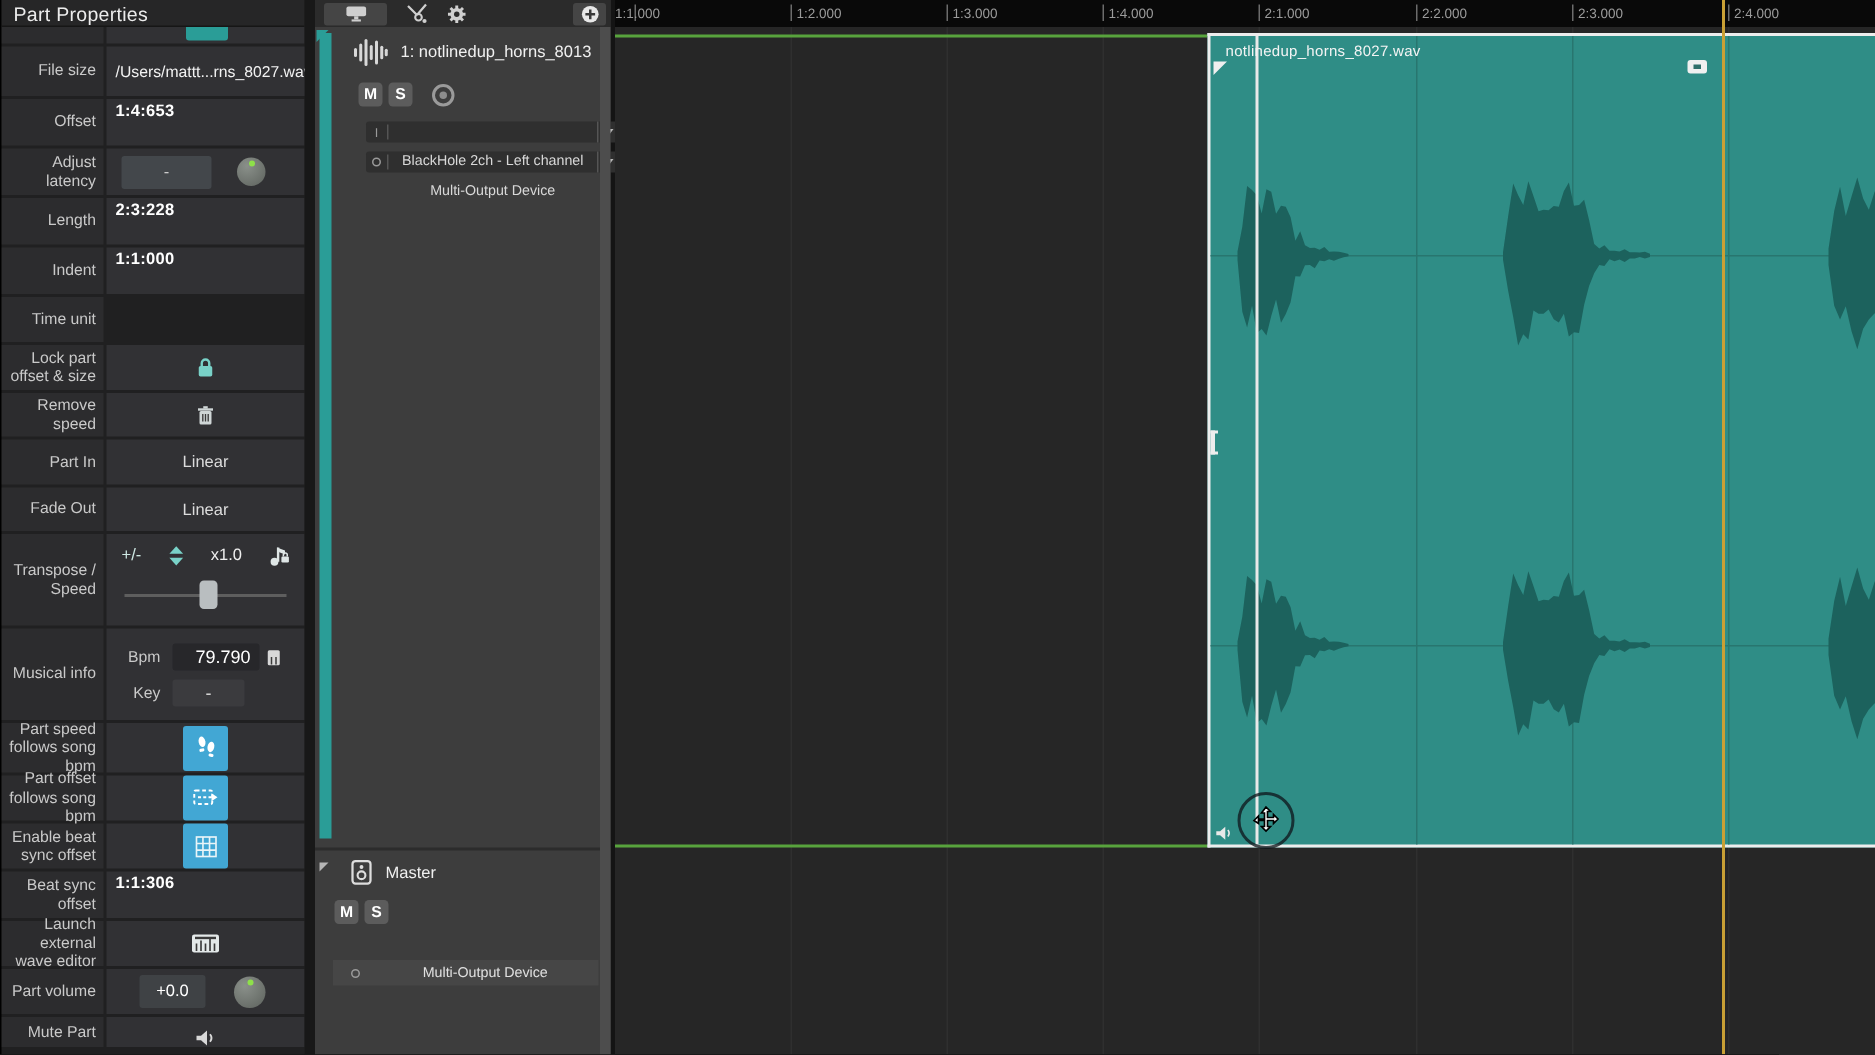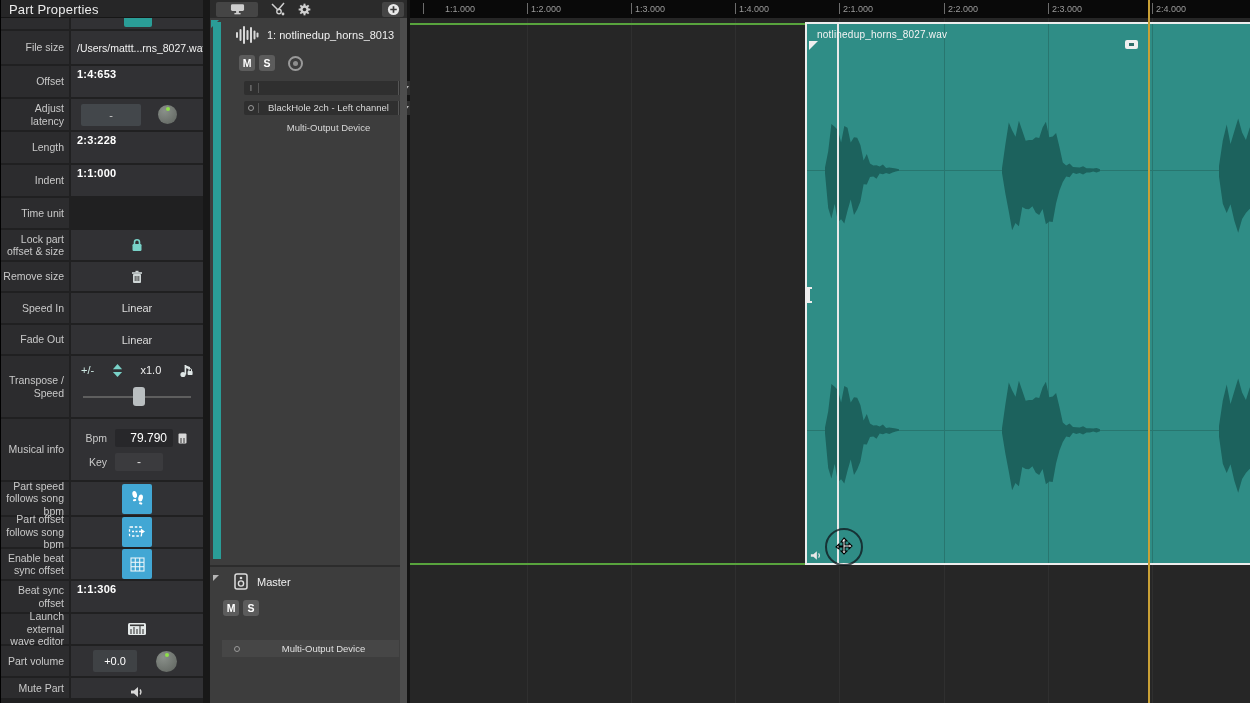--- a/index.html
+++ b/index.html
@@ -149,37 +149,37 @@
       <div class="plabel">Lock part offset &amp; size</div>
       <div class="pvalue">
         <svg width="12" height="14" viewBox="0 0 12 14">
             <rect x="1.5" y="6" width="9" height="7" rx="1.2" fill="#79d2c8"></rect>
             <path d="M3.5 6V4.2a2.5 2.5 0 015 0V6" fill="none" stroke="#79d2c8" stroke-width="1.6"></path>
           </svg>
       </div>
     </div>
 
     <div class="prow" style="height:29px">
-      <div class="plabel">Remove size</div>
+      <div class="plabel">Remove speed</div>
       <div class="pvalue">
         <svg width="12" height="14" viewBox="0 0 12 14">
             <rect x="2" y="4" width="8" height="9" rx="1" fill="#cfd6d6"></rect>
             <rect x="1" y="2.2" width="10" height="1.6" fill="#cfd6d6"></rect>
             <rect x="4.5" y="0.8" width="3" height="1.6" fill="#cfd6d6"></rect>
             <g stroke="#3a3a3a" stroke-width="0.9">
               <line x1="4.2" y1="6" x2="4.2" y2="11"></line>
               <line x1="6" y1="6" x2="6" y2="11"></line>
               <line x1="7.8" y1="6" x2="7.8" y2="11"></line>
             </g>
           </svg>
       </div>
     </div>
 
     <div class="prow" style="height:30px">
-      <div class="plabel">Speed In</div>
+      <div class="plabel">Part In</div>
       <div class="pvalue">
           <span class="center-val">Linear</span>
         </div>
     </div>
 
     <div class="prow" style="height:29px">
       <div class="plabel">Fade Out</div>
       <div class="pvalue">
           <span class="center-val">Linear</span>
         </div>
@@ -449,21 +449,21 @@
       <div class="loopbadge"></div>
       <div class="trim"></div>
       <svg class="clip-spk" width="12" height="11" viewBox="0 0 14 12">
           <path d="M1 4.5h3L8 1v10L4 7.5H1z" fill="#e8e8e8"></path>
           <path d="M10 3.5a4 4 0 010 5" stroke="#e8e8e8" fill="none" stroke-width="1.3"></path>
         </svg>
     </div>
 
     <div class="ruler">
       <div class="tick" style="left:13px"></div>
-        <div class="tlabel" style="left:35px">1:1.000</div>
+        <div class="tlabel" style="left:0">1:1.000</div>
       <div class="tick" style="left:117px"></div>
         <div class="tlabel" style="left:121px">1:2.000</div>
       <div class="tick" style="left:221px"></div>
         <div class="tlabel" style="left:225px">1:3.000</div>
       <div class="tick" style="left:325px"></div>
         <div class="tlabel" style="left:329px">1:4.000</div>
       <div class="tick" style="left:429px"></div>
         <div class="tlabel" style="left:433px">2:1.000</div>
       <div class="tick" style="left:534px"></div>
         <div class="tlabel" style="left:538px">2:2.000</div>

